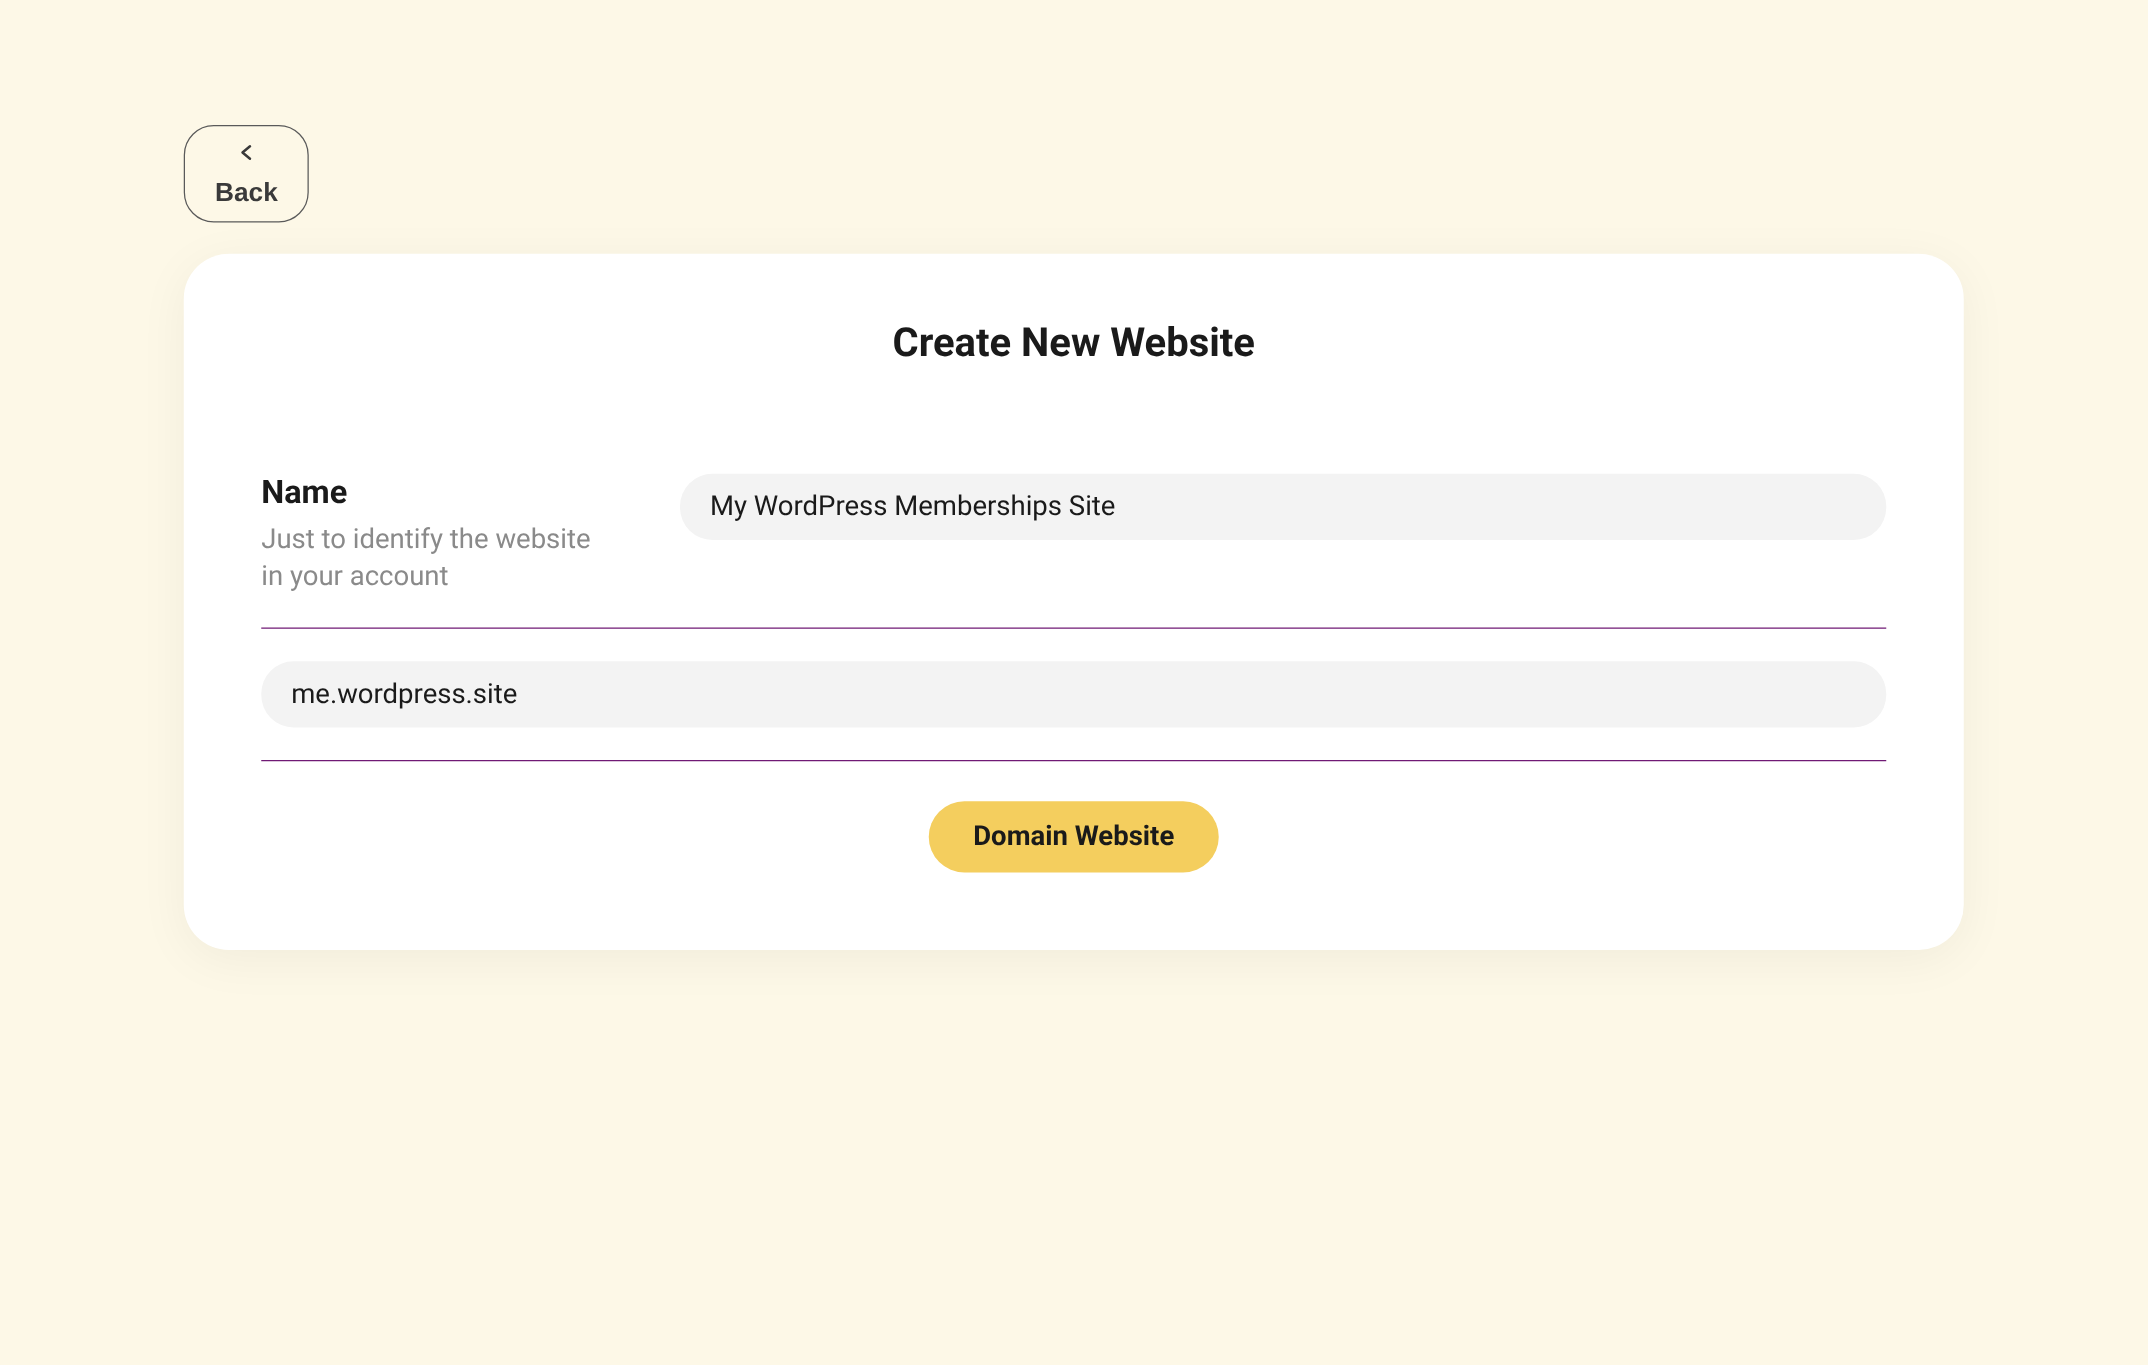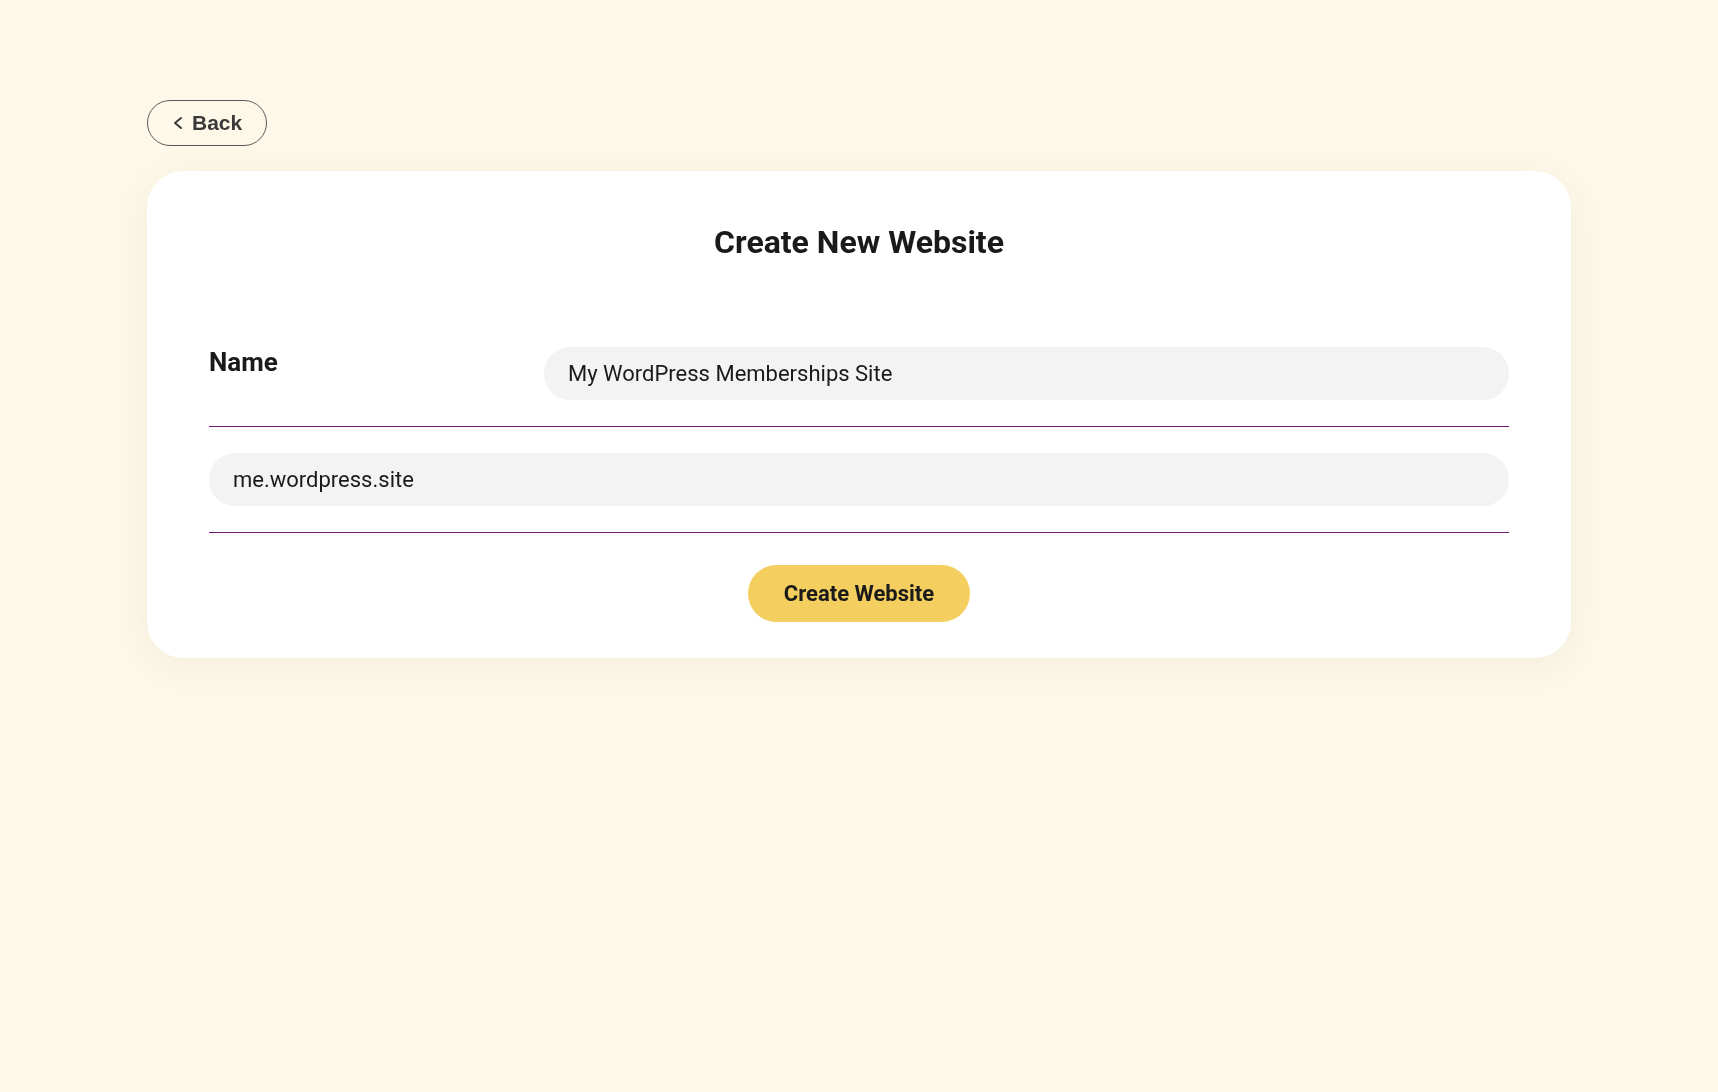--- a/index.html
+++ b/index.html
@@ -22,32 +22,33 @@
       gap: 8px;
       padding: 10px 24px;
       border: 1.5px solid #5a5a5a;
       border-radius: 24px;
       background: transparent;
       cursor: pointer;
       font-size: 21px;
       font-weight: 700;
       color: #3a3a3a;
       margin-bottom: 25px;
+      flex-direction: column;
     }
     
     .back-button svg {
       width: 12px;
       height: 14px;
     }
     
     .card {
       background: #ffffff;
       border-radius: 36px;
       box-shadow: 0 8px 40px rgba(0, 0, 0, 0.05);
-      padding: 52px 62px 36px 62px;
+      padding: 52px 62px 62px 62px;
       width: 100%;
     }
     
     .card-title {
       text-align: center;
       font-size: 32px;
       font-weight: 700;
       color: #1a1a1a;
       margin-bottom: 60px;
     }
@@ -131,31 +132,32 @@
   </span>
   <span>Back</span>
 </button>
 
 <div class="card">
   <h1 class="card-title">Create New Website</h1>
 
   <div class="form-row">
     <div class="form-label-col">
       <div class="form-label">Name</div>
+      <div class="form-description">Just to identify the website in your account</div>
     </div>
     <div class="form-input-col">
       <input type="text" class="form-input" value="My WordPress Memberships Site" style="">
     </div>
   </div>
 
   <div class="form-row">
     <div class="form-input-col">
       <input type="text" class="form-input" value="me.wordpress.site" style="">
     </div>
   </div>
 
   <div class="form-actions">
-    <button class="submit-button">Create Website</button>
+    <button class="submit-button">Domain Website</button>
   </div>
 </div>
 
 
 
 
 </body></html>

